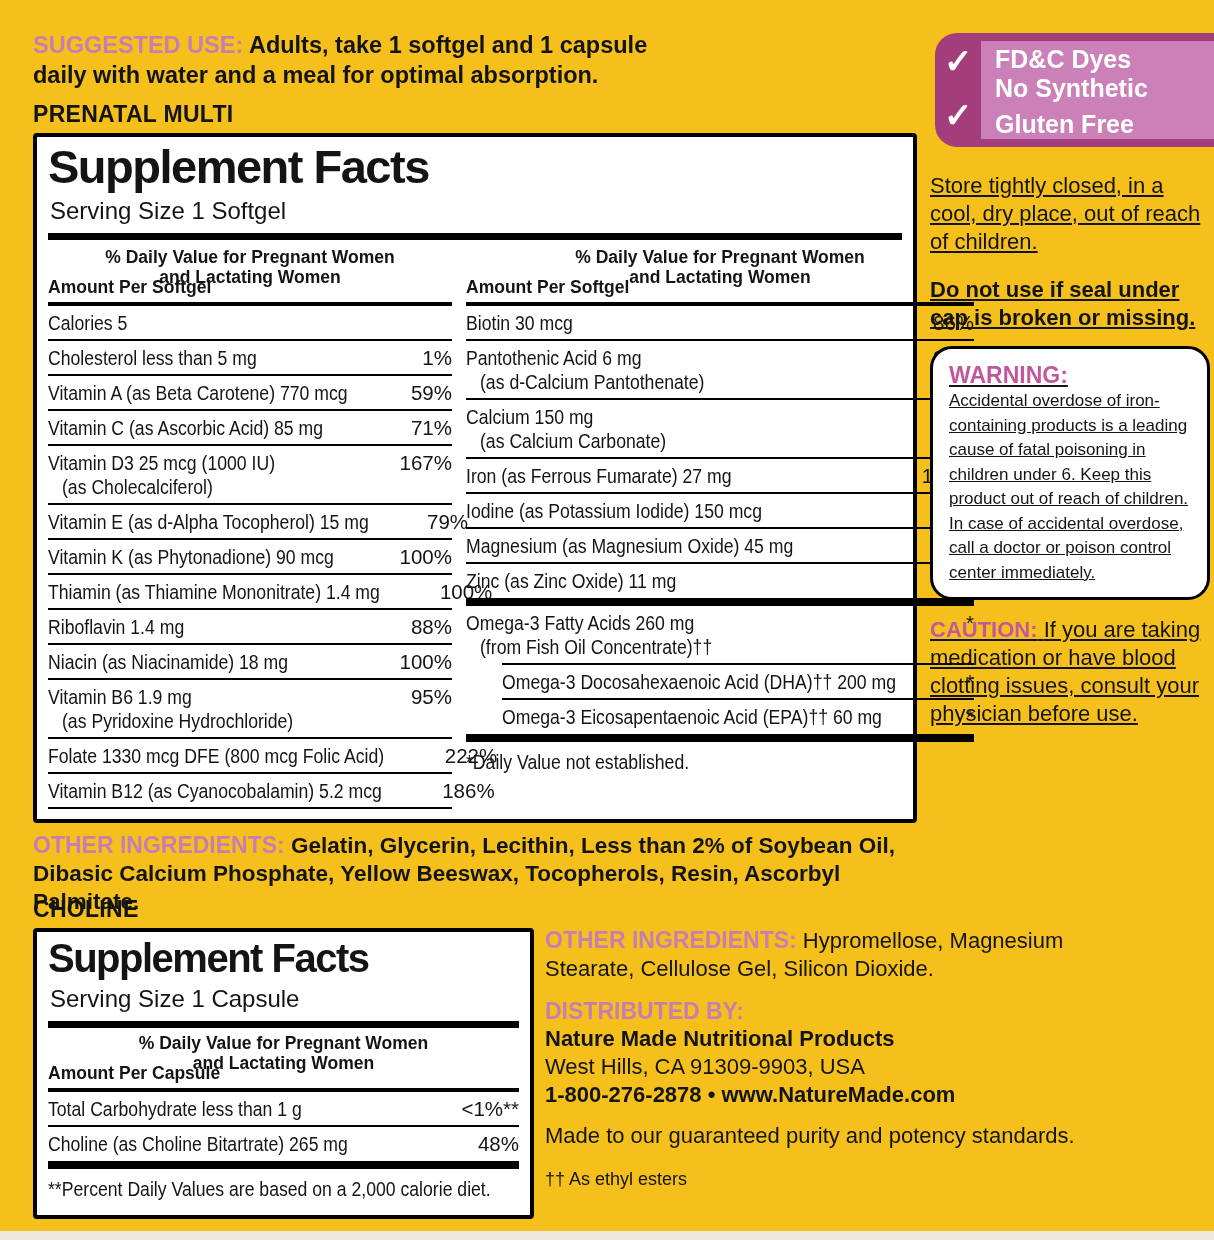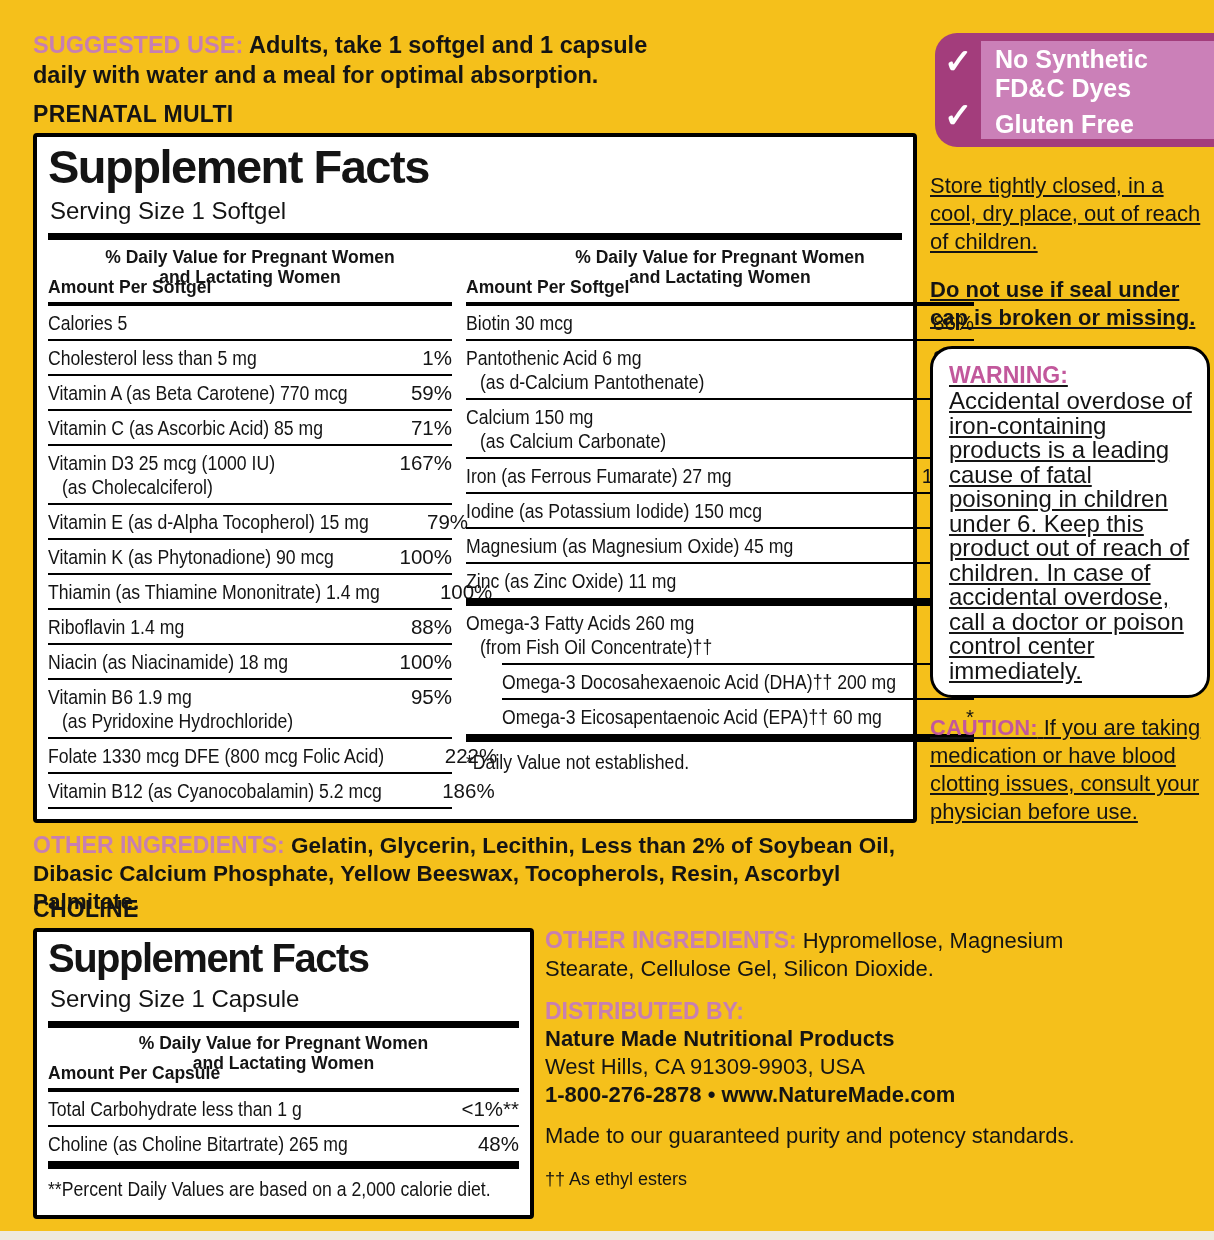--- a/index.html
+++ b/index.html
@@ -48,21 +48,21 @@
   .bar2{height:8px;background:#000;margin-top:1px;}
   .subrow{margin-left:36px;}
   .foot{padding:8px 0 4px;font-size:20.5px;}
   
   .sidebar{left:930px;top:172px;width:280px;text-decoration:underline;}
   .store{font-size:22px;line-height:28px;}
   .seal{font-size:22px;line-height:28px;font-weight:bold;margin-top:20px;}
   .warnbox{margin-top:14px;background:#fff;border:3px solid #000;border-radius:22px;
     padding:12px 14px 12px 16px;box-sizing:border-box;}
   .warnlabel{font-weight:bold;font-size:23px;line-height:28px;}
-  .warntext{font-size:24px;line-height:24.5px;}
+  .warntext{font-size:17px;line-height:24.5px;}
   .cautionp{margin-top:16px;font-size:22px;line-height:28px;}
   .cautionp .pinkstrong{font-weight:bold;}
   
   .other1{left:33px;top:831px;width:893px;font-size:22.5px;line-height:28px;font-weight:bold;}
   .other1 .pinklab{font-size:23px;}
   .bottomcol{left:545px;top:926px;width:572px;font-size:22px;line-height:28px;}
   .bottomcol .lab{font-weight:bold;font-size:23px;}
   .distlab{margin-top:14px;}
   .bold{font-weight:bold;}
   .quality{margin-top:13px;}
@@ -76,22 +76,22 @@
 
   <div class="abs suggested">
     <span class="pinklab">SUGGESTED USE:</span>
     <span>Adults, take 1 softgel and 1 capsule daily with water and a meal for optimal absorption.</span>
   </div>
 
   <div class="abs badge">
     <span class="badge-check bc1">✓</span>
     <span class="badge-check bc2">✓</span>
     <div class="badge-panel">
+      <div>FD&amp;C Dyes</div>
       <div>No Synthetic</div>
-      <div>FD&amp;C Dyes</div>
       <div class="badge-gf">Gluten Free</div>
     </div>
   </div>
 
   <div class="abs prenatal">PRENATAL MULTI</div>
 
   <div class="abs facts facts1">
     <div class="bigtitle">Supplement Facts</div>
     <div class="serving">Serving Size 1 Softgel</div>
     <div class="bar"></div>

